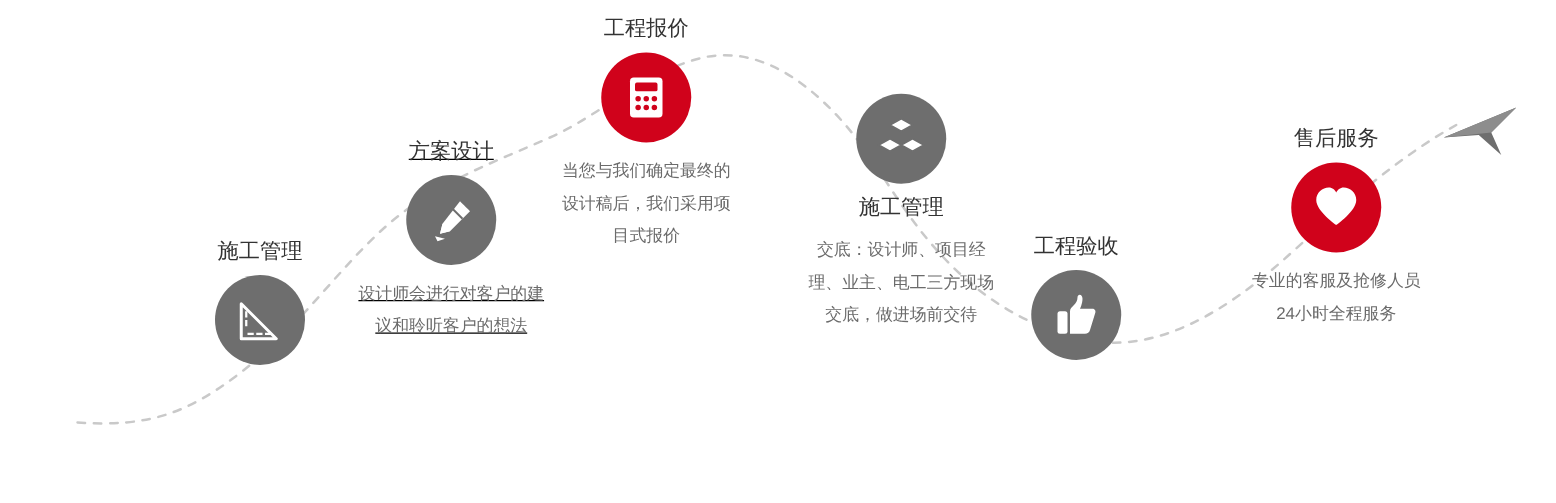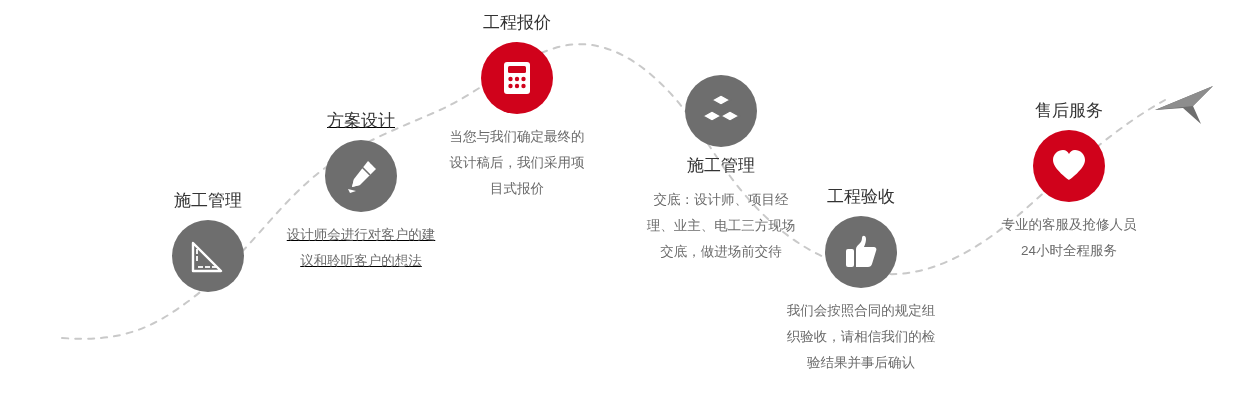--- a/index.html
+++ b/index.html
@@ -171,21 +171,20 @@
   <div class="node" id="node-5">
     <div class="node-title">工程验收</div>
     <div class="icon-wrap gray">
       <span>
         <svg width="38" height="38" viewBox="0 0 38 38">
           <path d="M14 16 C14 12, 20 11, 20 5 C20 2, 24 2, 24 6 C24 10, 22 14, 22 14 L32 14 C34 14, 35 16, 34 18 L30 31 C29.4 33, 28 34, 26 34 L14 34 Z" fill="#ffffff"></path>
           <rect x="4" y="16" width="8" height="18" rx="2" fill="#ffffff"></rect>
         </svg>
       </span>
     </div>
-    <div class="node-desc">我们会按照合同的规定组织验收，请相信我们的检验结果并事后确认</div>
   </div>
 
   <div class="node" id="node-6">
     <div class="node-title">售后服务</div>
     <div class="icon-wrap red">
       <span>
         <svg width="40" height="40" viewBox="0 0 40 40">
           <path d="M20 34 C20 34, 4 23, 4 14 C4 8, 9 4, 14 4 C17 4, 19 6, 20 8 C21 6, 23 4, 26 4 C31 4, 36 8, 36 14 C36 23, 20 34, 20 34 Z" fill="#ffffff"></path>
         </svg>
       </span>

